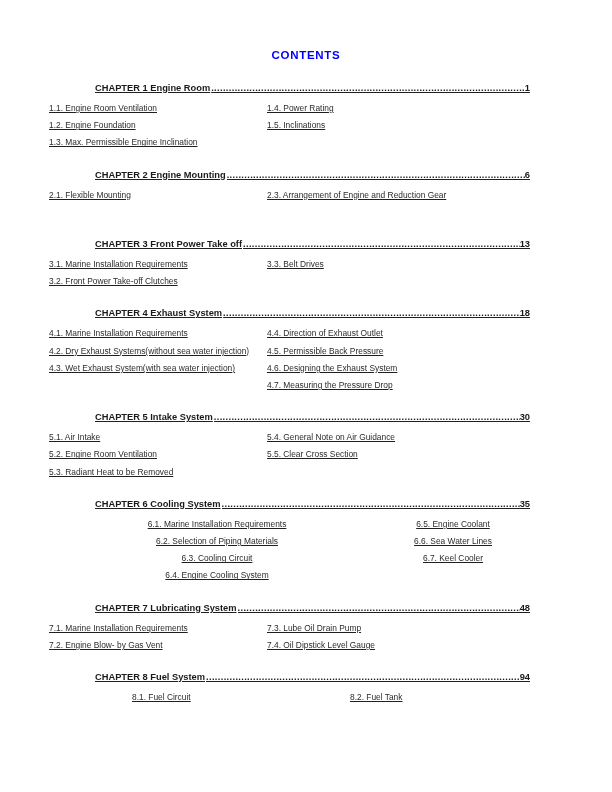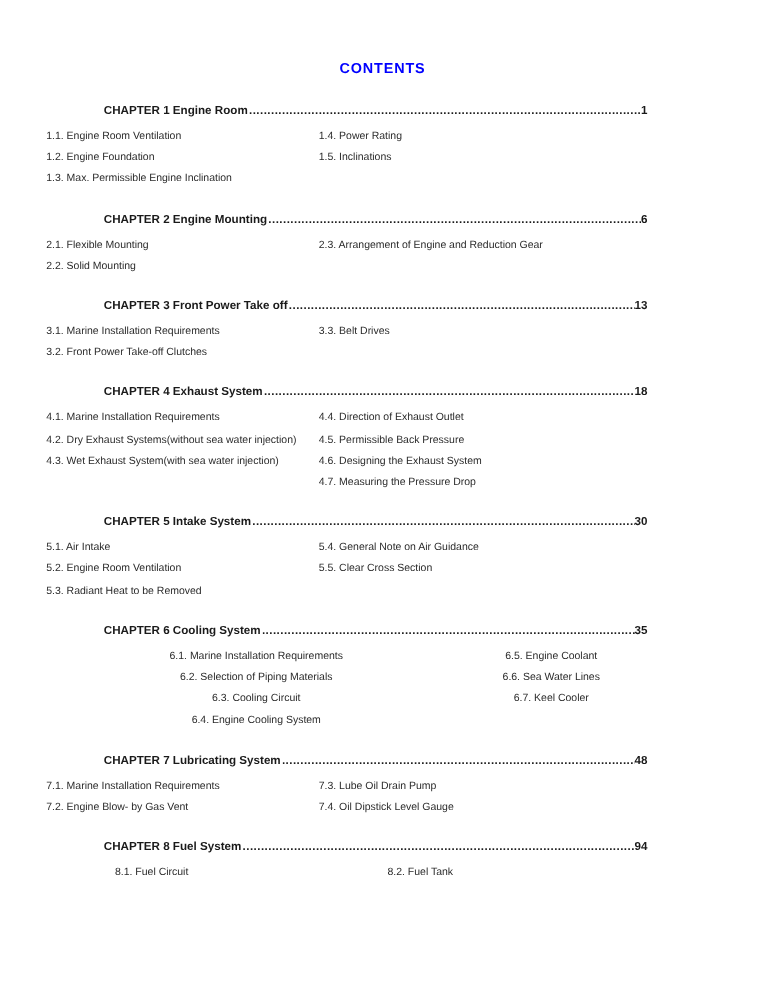--- a/index.html
+++ b/index.html
@@ -27,22 +27,23 @@
     width: 612px;
     text-align: center;
     font-size: 11.5px;
     font-weight: bold;
     letter-spacing: 0.7px;
     color: #0000ff;
   }
   .chapters {
     position: absolute;
     top: 82px;
-    left: 0;
+    left: 12px;
     width: 600px;
+    text-decoration: underline;
   }
   .chapter {
     margin-bottom: 17px;
   }
   .chapter-head {
     display: flex;
     align-items: flex-end;
     font-size: 9.3px;
     font-weight: bold;
     color: #1a1a1a;
@@ -75,21 +76,21 @@
   }
   .entries {
     margin-top: 5px;
     margin-left: 37px;
     display: grid;
     grid-template-columns: 218px 1fr;
     column-gap: 0px;
     row-gap: 0px;
   }
   .chapter.indented .entries {
-    margin-left: 92px;
+    margin-left: 120px;
   }
   .chapter.deep-entries .entries {
     margin-left: 96px;
     text-align: center;
   }
   .entry {
     font-size: 8.4px;
     line-height: 17.2px;
     color: #2b2b2b;
     padding-left: 24px;
@@ -126,21 +127,20 @@
       </div>
       <div class="chapter">
         <div class="chapter-head">
           <span class="chapter-title">CHAPTER 2 Engine Mounting</span>
           <span class="leader">....................................................................................................................................................................................................................................................................</span>
           <span class="page-num">6</span>
         </div>
         <div class="entries">
           <div class="entry">2.1. Flexible Mounting</div>
           <div class="entry col2">2.3. Arrangement of Engine and Reduction Gear</div>
-          <div class="entry">2.2. Solid Mounting</div>
           <div class="entry col2 spacer">.</div>
         </div>
       </div>
       <div class="chapter">
         <div class="chapter-head">
           <span class="chapter-title">CHAPTER 3 Front Power Take off</span>
           <span class="leader">....................................................................................................................................................................................................................................................................</span>
           <span class="page-num">13</span>
         </div>
         <div class="entries">

